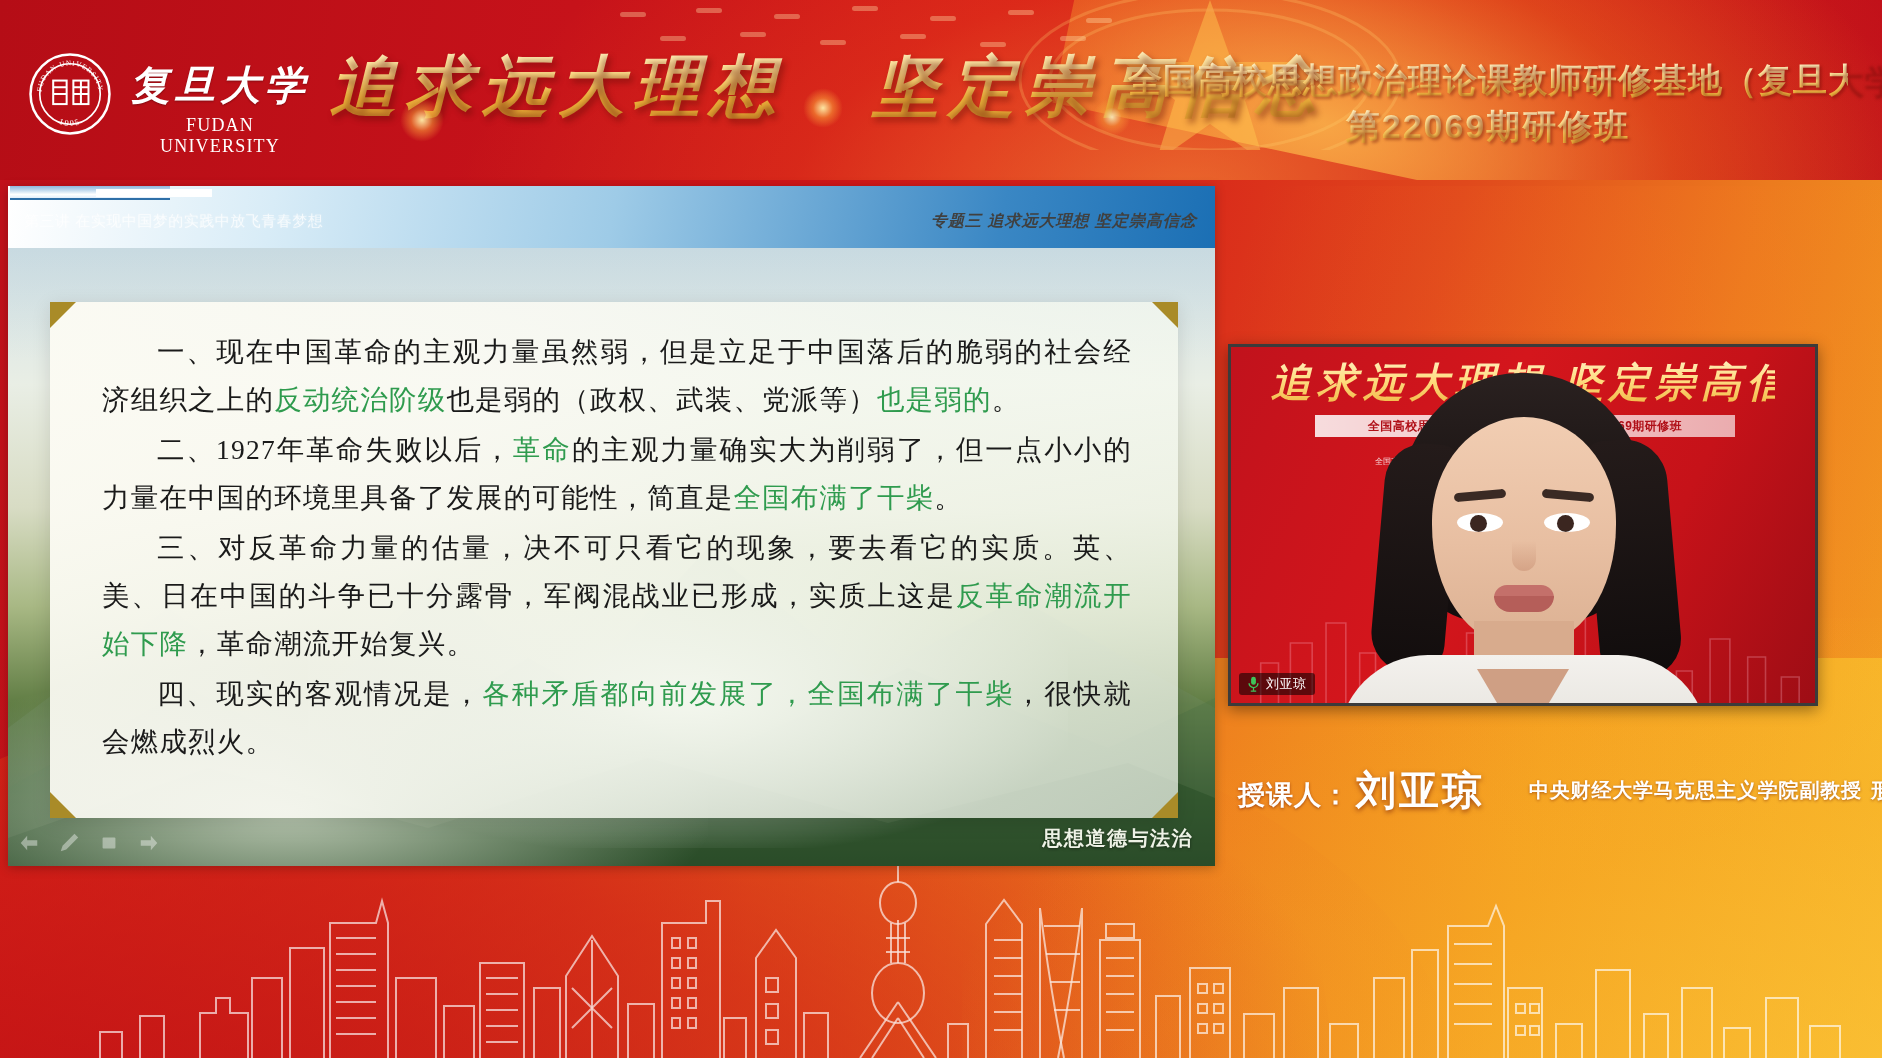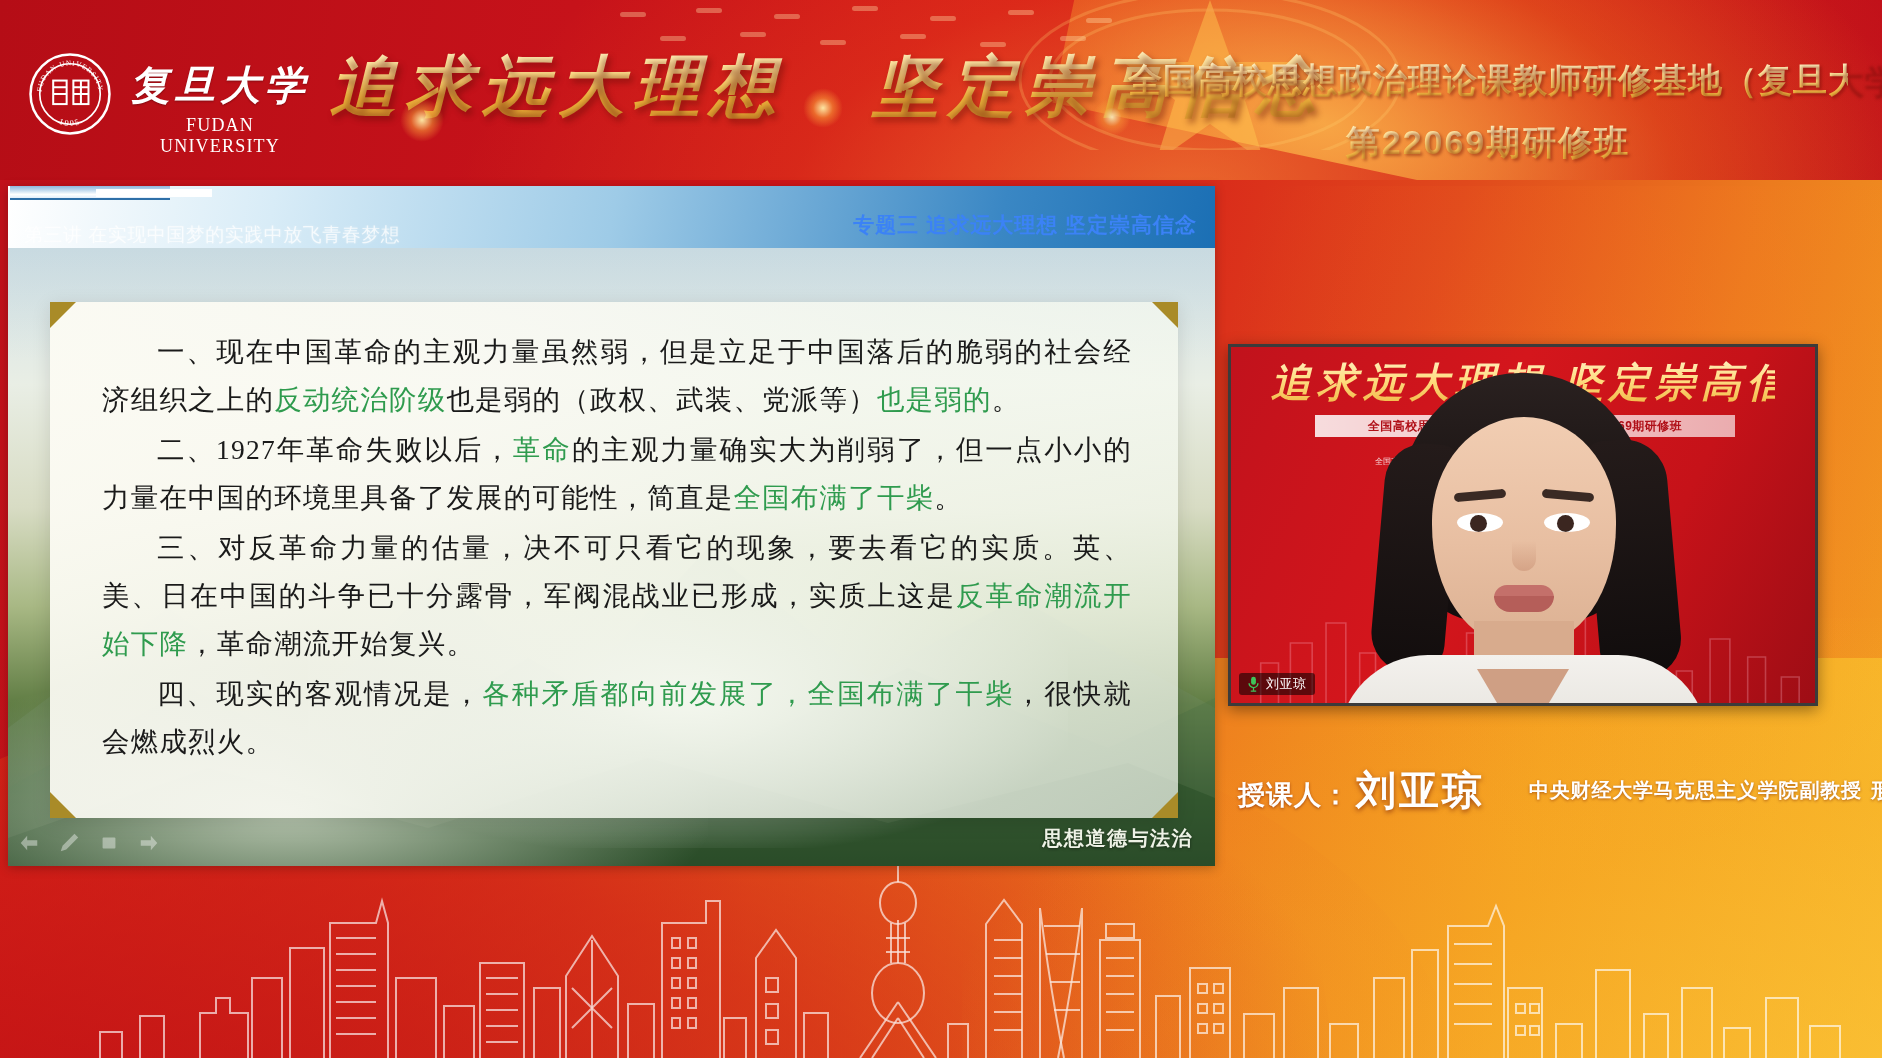--- a/index.html
+++ b/index.html
@@ -92,50 +92,51 @@
   .hdr-right { position: absolute; right: 34px; top: 58px; text-align: center; width: 720px; }
   .hdr-line1, .hdr-line2 {
     font-family: "Liberation Sans", "DejaVu Sans", sans-serif;
     font-weight: 700;
     background: linear-gradient(180deg, #fff6d5 0%, #ffe08f 40%, #f2bb46 72%, #e0a22c 100%);
     -webkit-background-clip: text; background-clip: text; color: transparent;
     text-shadow: 2px 2px 3px rgba(100,10,5,.4);
     white-space: nowrap;
   }
   .hdr-line1 { font-size: 34px; letter-spacing: 1px; }
-  .hdr-line2 { font-size: 34px; letter-spacing: 2px; margin-top: 16px; }
+  .hdr-line2 { font-size: 34px; letter-spacing: 2px; margin-top: 0; }
 
   
   .slide {
     position: absolute; left: 8px; top: 186px; width: 1207px; height: 680px;
     background: #fdfdfb; overflow: hidden;
     box-shadow: 0 2px 10px rgba(0,0,0,.25);
   }
   .slide-topbar {
     position: absolute; left: 0; top: 0; width: 100%; height: 70px;
     background: linear-gradient(100deg, #ffffff 0%, #d8ecf7 22%, #9ecbe7 50%, #3a87c4 82%, #1b6fb4 100%);
   }
   .slide-tab {
     position: absolute; left: 2px; top: 0px; width: 160px; height: 14px;
     background: linear-gradient(180deg, #8fb9de 0%, #c9def0 40%, #ffffff 70%, #e2eefa 100%);
     border-bottom: 2px solid #2e6fa8;
   }
   .slide-tab-inner {
     position: absolute; left: 86px; top: 3px; width: 116px; height: 8px; background: #ffffff;
   }
   .slide-head-left {
-    position: absolute; left: 16px; top: 36px;
-    font-size: 19px; color: rgba(255,255,255,.72); letter-spacing: .5px;
+    position: absolute; left: 16px; top: 26px;
+    font-size: 15px; color: rgba(255,255,255,.72); letter-spacing: .5px;
     text-shadow: 0 0 3px rgba(255,255,255,.4);
     white-space: nowrap;
   }
   .slide-head-right {
     position: absolute; right: 18px; top: 25px;
-    font-size: 21px; color: #3b82f6; font-weight: 600; letter-spacing: 1px;
+    font-size: 16px; color: #404040; font-weight: 600; letter-spacing: 1px;
     white-space: nowrap;
+    font-style: italic;
   }
 
   .slide-photo {
     position: absolute; left: 0; top: 62px; width: 100%; height: 618px;
     background:
       linear-gradient(180deg, rgba(180,200,210,.25) 0%, rgba(255,255,255,0) 18%),
       linear-gradient(180deg, #cfe0e6 0%, #e9eee5 22%, #d8dcc4 42%, #a8b884 58%, #5f7c43 74%, #35562b 88%, #244120 100%);
   }
   .mist1 {
     position: absolute; left: 300px; top: 300px; width: 760px; height: 300px;

